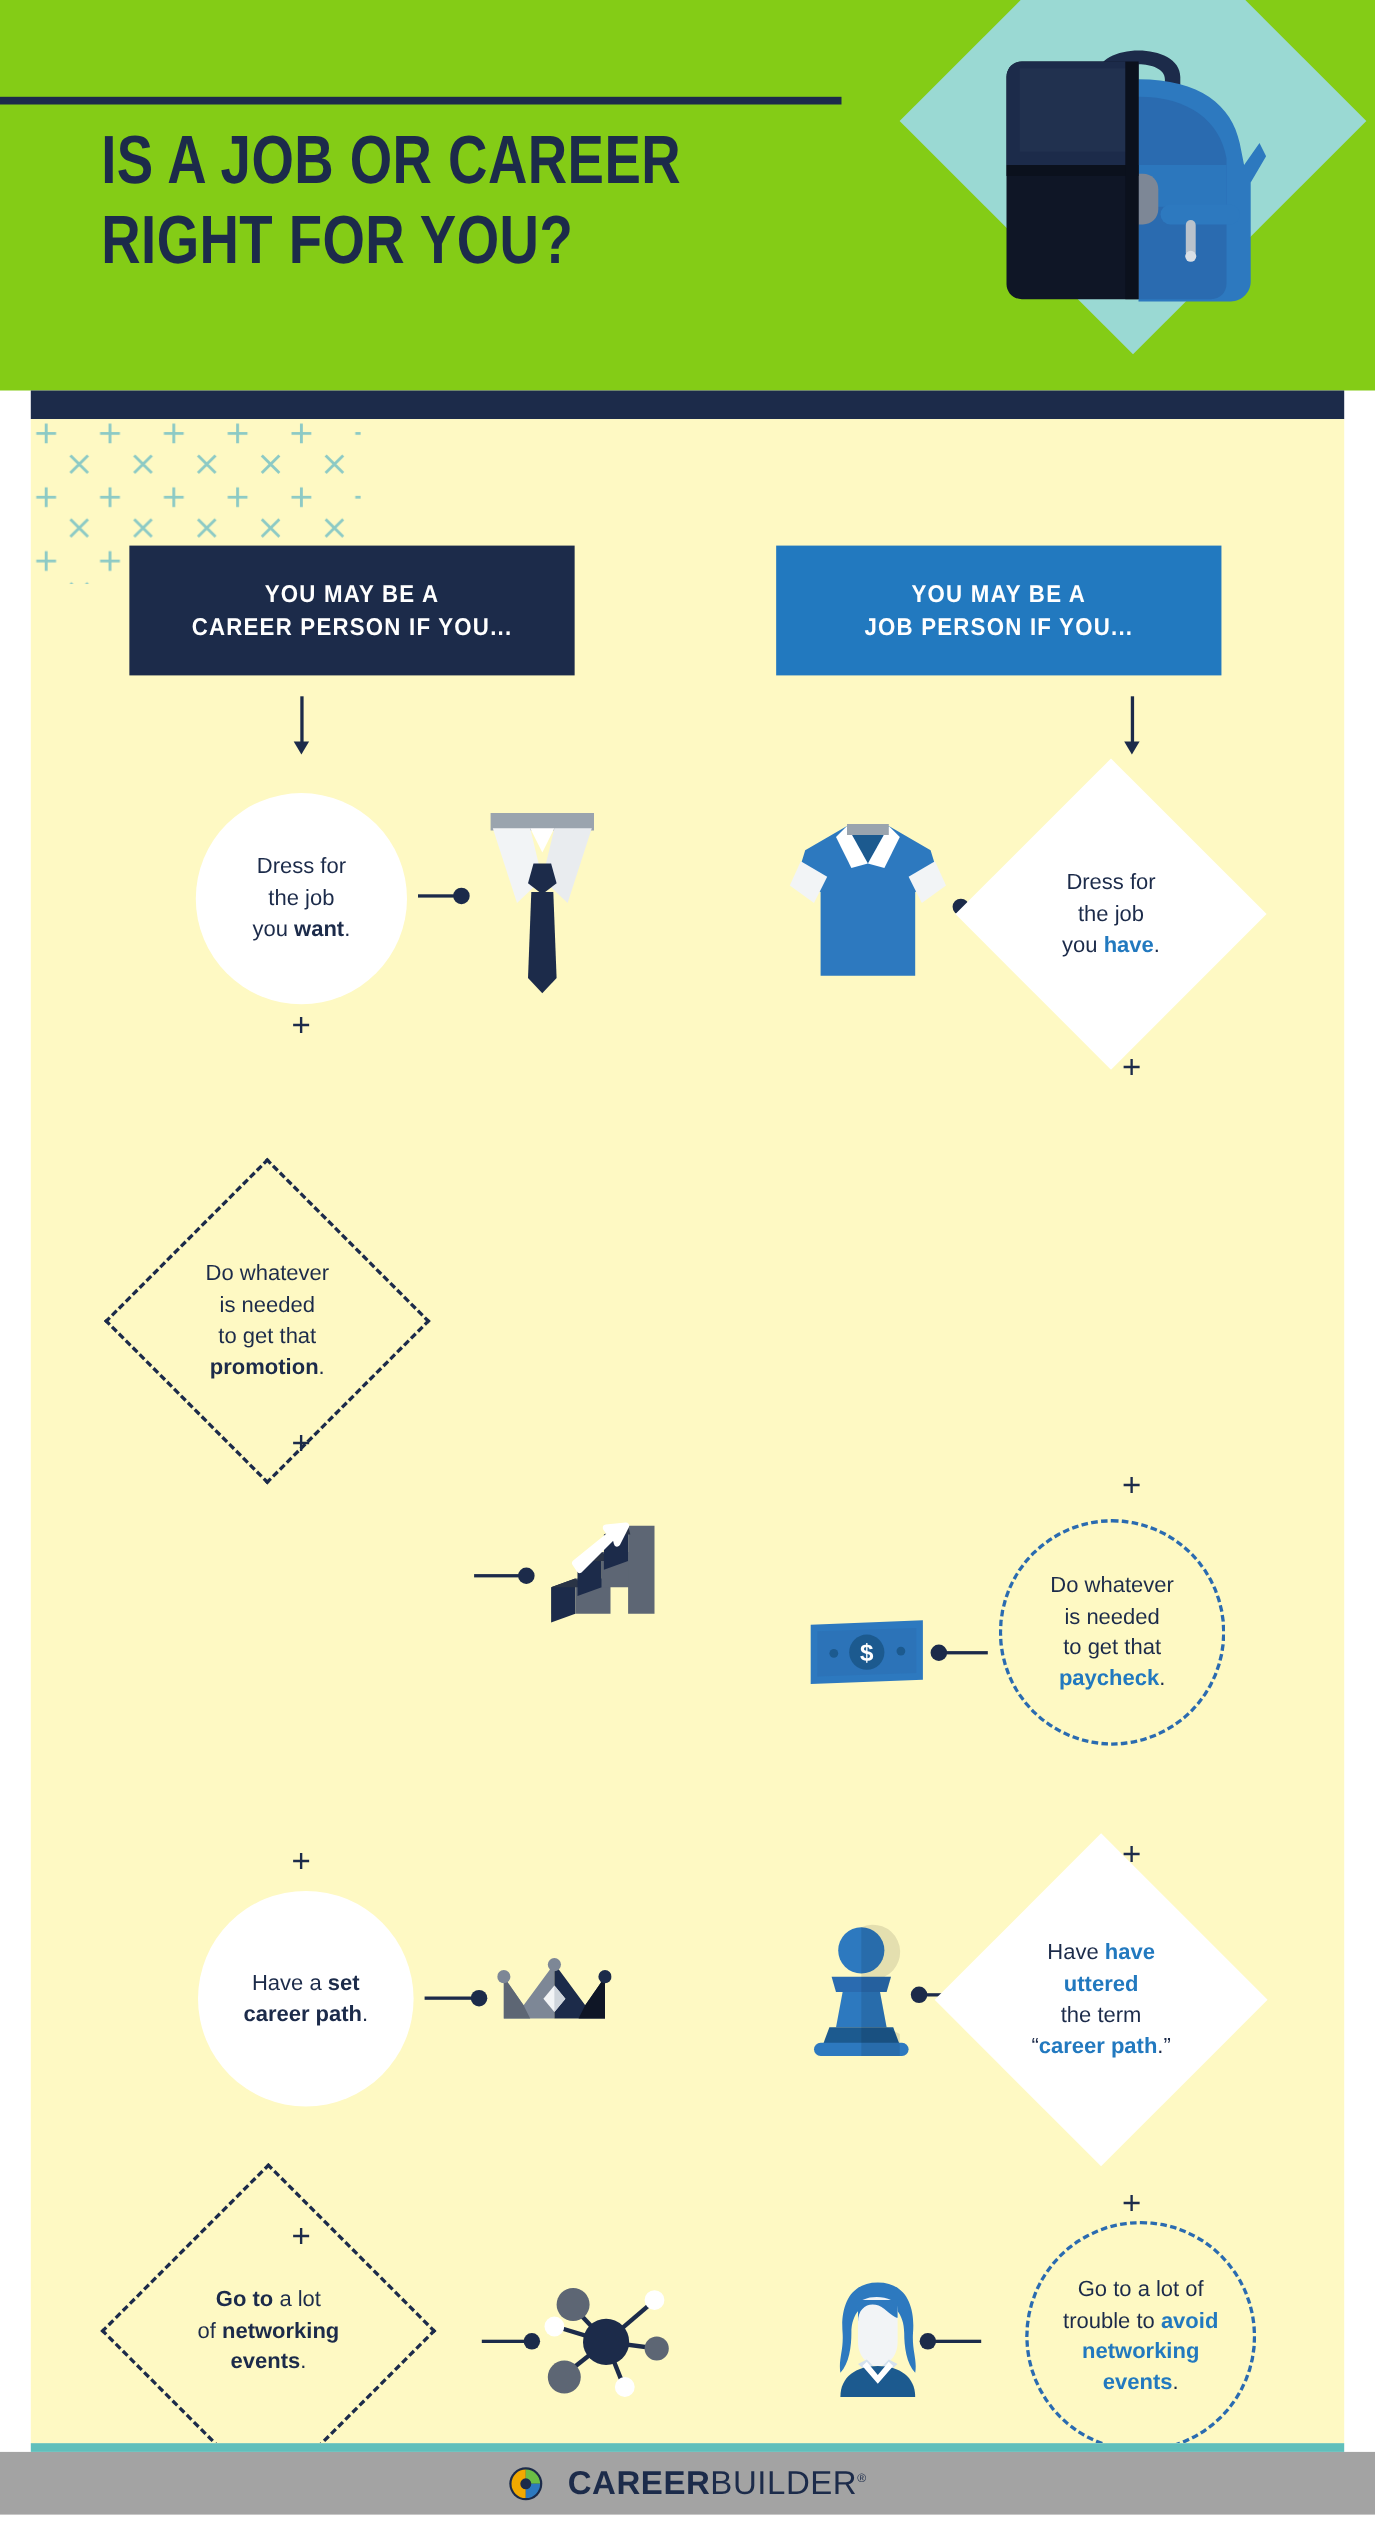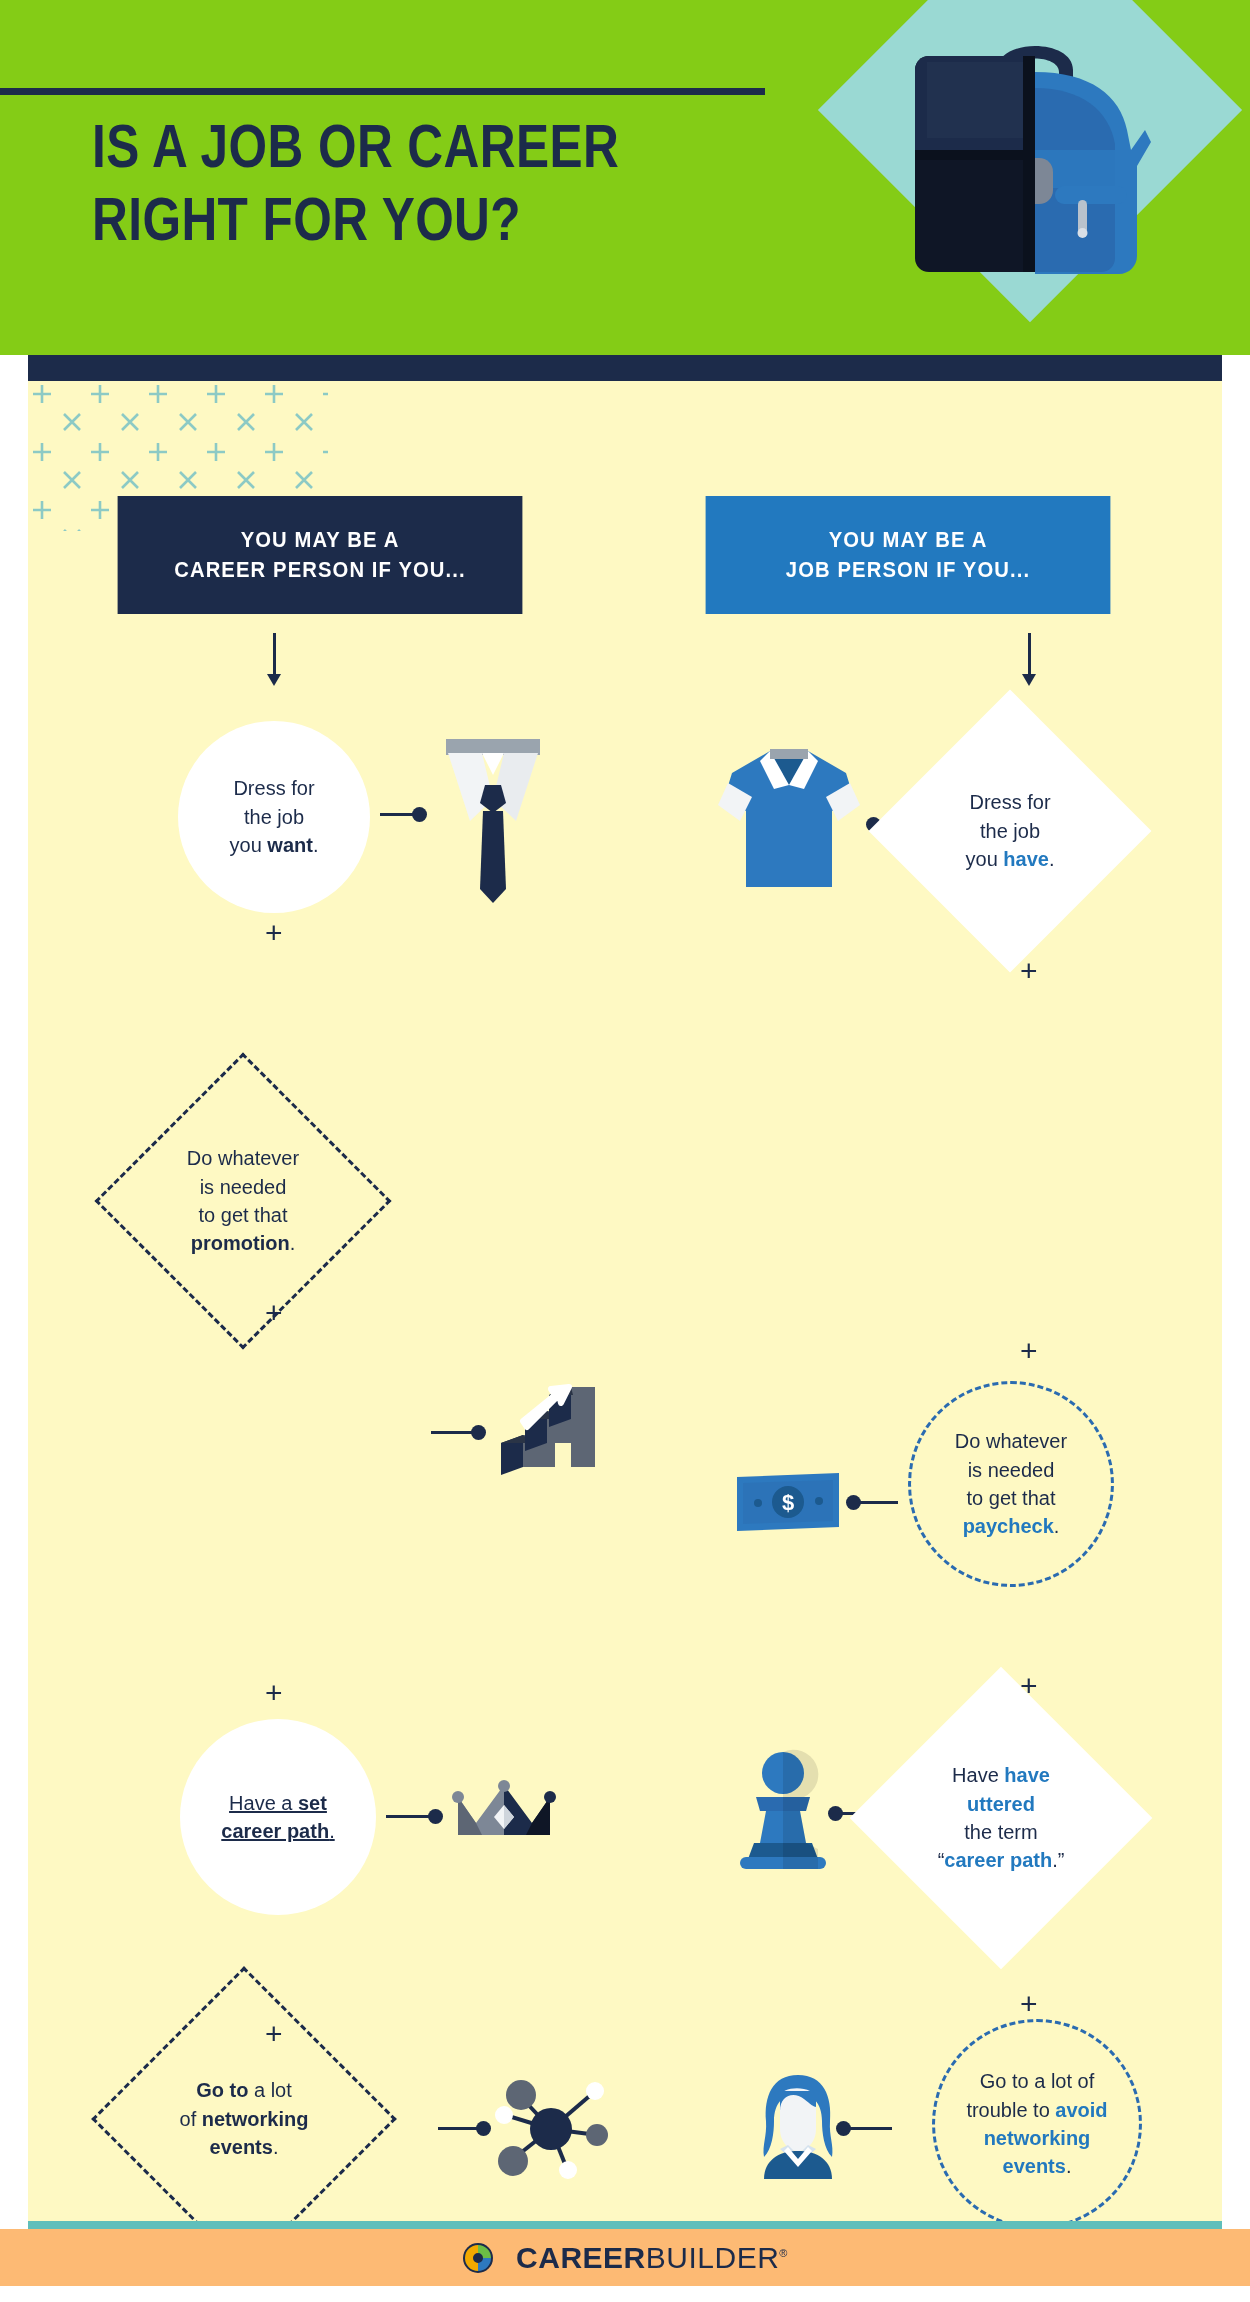--- a/index.html
+++ b/index.html
@@ -144,21 +144,21 @@
   
   .connector { position: absolute; height: 3px; background: #1c2b4a; }
   .dot { position: absolute; width: 15px; height: 15px; border-radius: 50%; background: #1c2b4a; }
 
   .icon { position: absolute; }
 
   
   .panel-botbar { height: 8px; background: #60bfbb; }
   .footer {
     height: 57px;
-    background: #fdba74;
+    background: #a3a3a3;
     display: flex;
     align-items: center;
     justify-content: center;
     gap: 22px;
   }
   .logo-text {
     color: #1c2b4a;
     font-size: 30px;
     letter-spacing: 0.5px;
     font-family: "Liberation Sans", sans-serif;
@@ -307,21 +307,21 @@
     <div class="connector" style="left:828px; top:1120px; width:42px;"></div>
     <div class="shape circle-dashed" style="left:880px; top:1000px; width:206px; height:206px;">
       <div class="txt">
         <span>Do whatever</span><br>
         <span>is needed</span><br>
         <span>to get that</span><br>
         <span class="hl">paycheck</span><span>.</span>
       </div>
     </div>
 
-    <div class="shape circle-solid" style="left:152px; top:1338px; width:196px; height:196px;text-decoration:underline;">
+    <div class="shape circle-solid" style="left:152px; top:1338px; width:196px; height:196px;">
       <div class="txt">
         <span>Have a </span><b>set</b><br>
         <b>career path</b><span>.</span>
       </div>
     </div>
     <div class="connector" style="left:358px; top:1434px; width:52px;"></div>
     <div class="dot" style="left:400px; top:1428px;"></div>
     <svg class="icon" style="left:424px; top:1398px; width:104px; height:62px;" viewBox="0 0 104 62">
       <path d="M6 18 L24 44 L52 6 L52 56 L6 56 Z" fill="#7d8796"></path>
       <path d="M98 18 L80 44 L52 6 L52 56 L98 56 Z" fill="#1c2b4a"></path>

